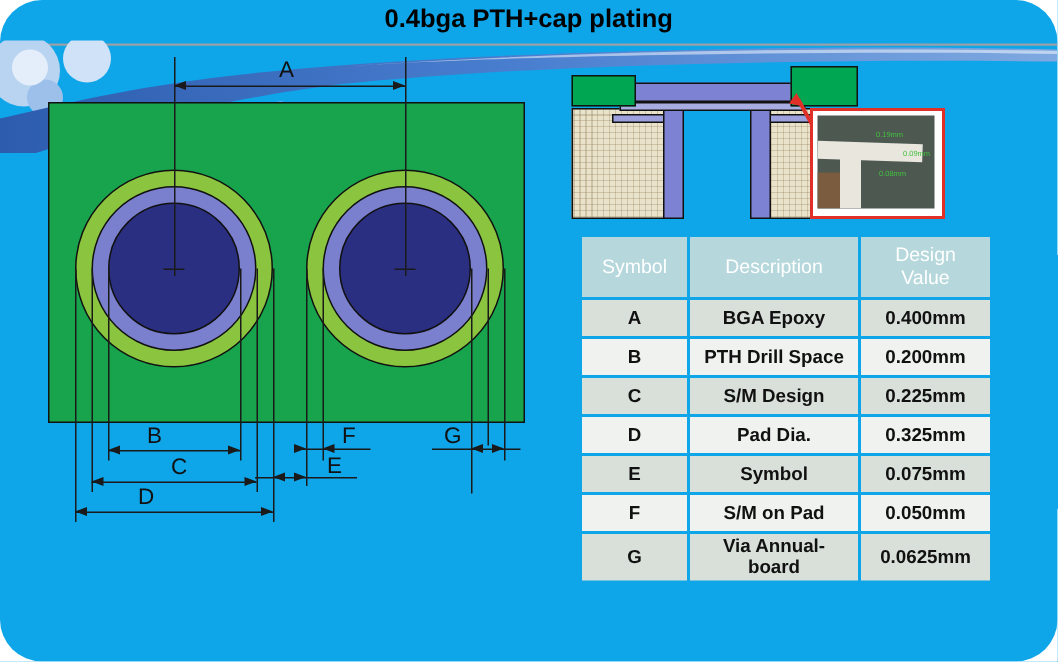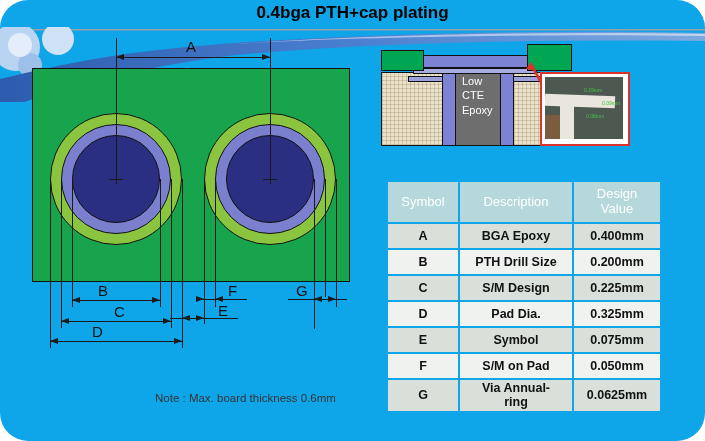--- a/index.html
+++ b/index.html
@@ -31,21 +31,21 @@
   .substrate{background-color:var(--substrate);
     background-image:repeating-linear-gradient(0deg,rgba(140,120,80,.30) 0 1px,transparent 1px 4px),
                      repeating-linear-gradient(90deg,rgba(140,120,80,.30) 0 1px,transparent 1px 4px);}
   #epoxy-label{color:#fff;font-size:11px;line-height:1.3;padding:7px 0 0 6px;}
 
   
   #inset{left:540px;top:72px;width:90px;height:74px;border:2.5px solid var(--red);background:#fff;box-sizing:border-box;}
   .ann{position:absolute;font-size:5px;color:#43c13f;line-height:1;}
 
   
-  #spec-table{left:386px;top:180px;}
+  #spec-table{left:386px;top:156px;}
   table.tbl{border-collapse:separate;border-spacing:2px;}
   table.tbl th{background:var(--table_header_bg);color:#fff;font-weight:normal;font-size:13px;
                text-align:center;vertical-align:middle;height:38px;white-space:pre-line;line-height:1.15;}
   table.tbl td{font-size:12.5px;font-weight:bold;color:#111;text-align:center;vertical-align:middle;
                height:22px;white-space:pre-line;line-height:1.15;}
   .col-sym{width:68px;}
   .col-desc{width:110px;}
   .col-val{width:84px;}
   tr.odd td{background:var(--row_odd);}
   tr.even td{background:var(--row_even);}
@@ -130,31 +130,27 @@
   <div class="hline" style="left:196px;top:299px;width:51px;"></div>
   <div class="arr-r" style="left:196px;top:296px;"></div>
   <div class="arr-l" style="left:215px;top:296px;"></div>
   <div class="dimlab" style="left:228px;top:283px;">F</div>
 
   <div class="hline" style="left:288px;top:299px;width:59px;"></div>
   <div class="arr-l" style="left:314px;top:296px;"></div>
   <div class="arr-r" style="left:328px;top:296px;"></div>
   <div class="dimlab" style="left:296px;top:283px;">G</div>
 
-  <div id="note" class="abs">Note : Max. board thickness 0.6mm</div>
 
   <div class="csbox substrate" style="left:381px;top:72px;width:62px;height:74px;"></div>
   <div class="csbox substrate" style="left:513px;top:72px;width:59px;height:74px;"></div>
   <div class="csbox" style="left:408px;top:76px;width:35px;height:6px;background:var(--cs_strip);"></div>
   <div class="csbox" style="left:513px;top:76px;width:35px;height:6px;background:var(--cs_strip);"></div>
   <div class="csbox" style="left:442px;top:66px;width:14px;height:80px;background:var(--cs_purple);"></div>
   <div class="csbox" style="left:500px;top:66px;width:14px;height:80px;background:var(--cs_purple);"></div>
-  <div class="csbox" style="left:455px;top:66px;width:46px;height:80px;background:var(--epoxy_gray);">
-    <div id="epoxy-label" style="width:40px;">Low CTE Epoxy</div>
-  </div>
   <div class="csbox" style="left:413px;top:68px;width:124px;height:6px;background:var(--cs_purple_light);"></div>
   <div class="csbox" style="left:407px;top:55px;width:136px;height:13px;background:var(--cs_purple);"></div>
   <div class="csbox" style="left:381px;top:50px;width:43px;height:21px;background:var(--cs_green);"></div>
   <div class="csbox" style="left:527px;top:44px;width:45px;height:27px;background:var(--cs_green);"></div>
 
   <svg class="abs" style="left:520px;top:55px;" width="40" height="40" viewBox="0 0 40 40">
     <line x1="24" y1="33" x2="12" y2="11" stroke="#e03028" stroke-width="2.5"></line>
     <polygon points="11,7 16,16 6,14" fill="#e03028"></polygon>
   </svg>
 
@@ -180,21 +176,21 @@
         </tr>
       </thead>
       <tbody>
         <tr class="odd">
           <td>A</td>
           <td>BGA Epoxy</td>
           <td>0.400mm</td>
         </tr>
         <tr class="even">
           <td>B</td>
-          <td>PTH Drill Size</td>
+          <td>PTH Drill Space</td>
           <td>0.200mm</td>
         </tr>
         <tr class="odd">
           <td>C</td>
           <td>S/M Design</td>
           <td>0.225mm</td>
         </tr>
         <tr class="even">
           <td>D</td>
           <td>Pad Dia.</td>
@@ -206,20 +202,20 @@
           <td>0.075mm</td>
         </tr>
         <tr class="even">
           <td>F</td>
           <td>S/M on Pad</td>
           <td>0.050mm</td>
         </tr>
         <tr class="odd">
           <td>G</td>
           <td>Via Annual-
-ring</td>
+board</td>
           <td>0.0625mm</td>
         </tr>
       </tbody>
     </table>
   </div>
 
 </div>
 
 </body></html>

